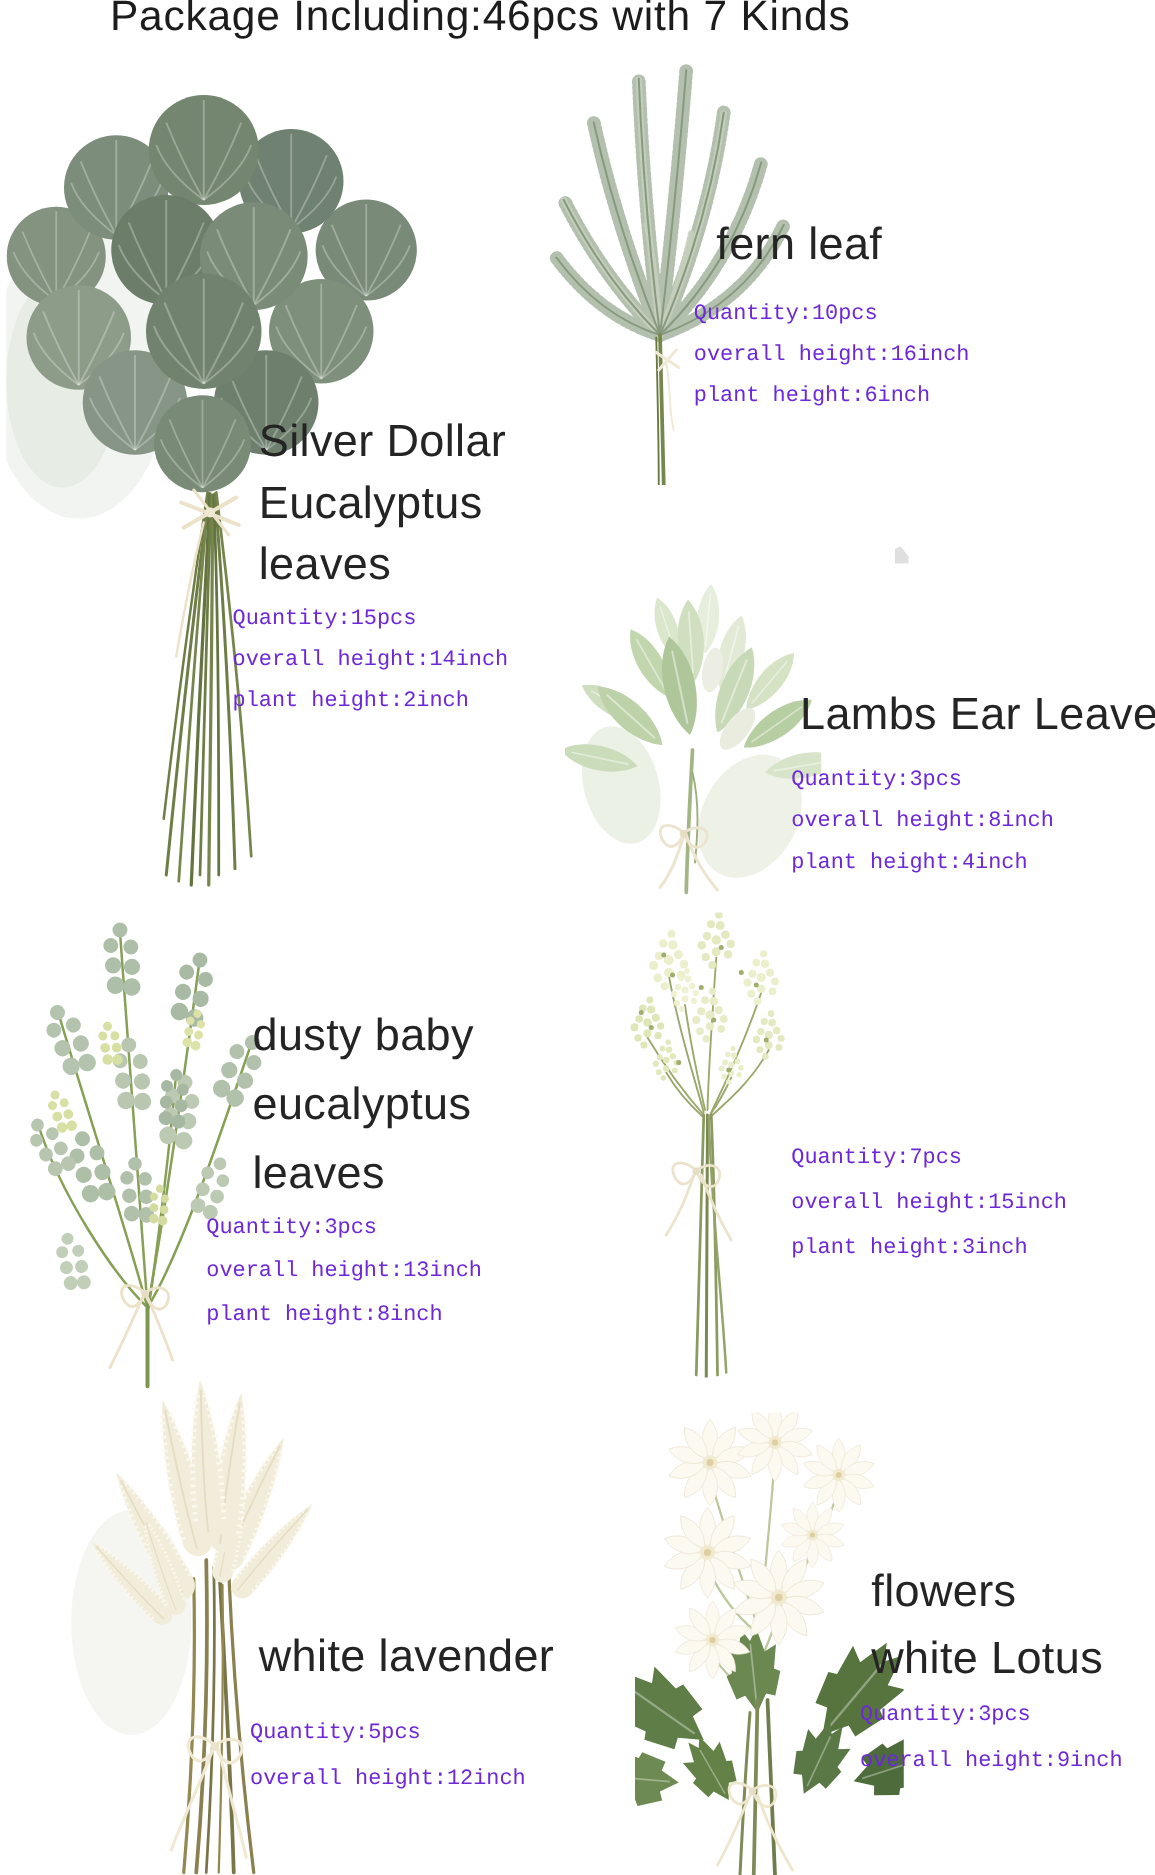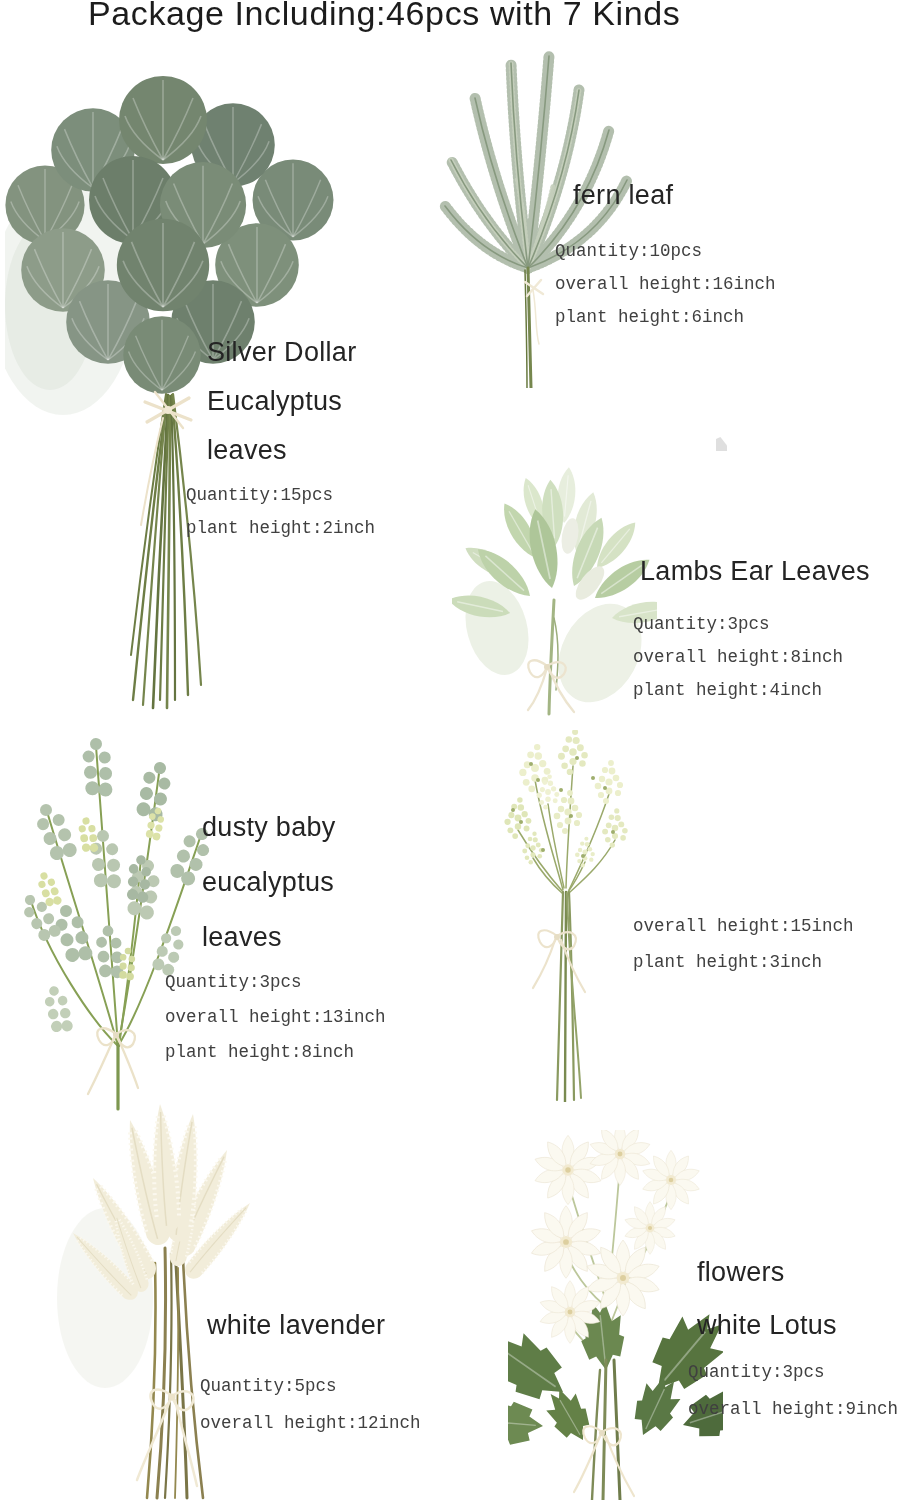--- a/index.html
+++ b/index.html
@@ -1,24 +1,24 @@
 <!DOCTYPE html>
 <html><head>
 <meta charset="utf-8">
 <style>
   *{margin:0;padding:0;box-sizing:border-box}
   html,body{background:#ffffff}
   .canvas{position:relative;width:924px;height:1500px;background:#fff;overflow:hidden;
           font-family:"Liberation Sans",sans-serif;}
   .title{position:absolute;left:88px;top:-6px;font-size:34px;font-weight:400;
          color:#1c1c1c;letter-spacing:.6px;white-space:nowrap}
-  .h{position:absolute;font-size:27px;color:#242424;line-height:50px;
+  .h{position:absolute;font-size:36px;color:#242424;line-height:50px;
      letter-spacing:.3px;white-space:nowrap;font-weight:400}
   .d{position:absolute;font-family:"Liberation Mono","DejaVu Sans Mono",monospace;
-     font-size:17.5px;color:#404040;line-height:33px;white-space:nowrap}
+     font-size:17.5px;color:#6d28d9;line-height:33px;white-space:nowrap}
   .s1h{left:207px;top:328px;line-height:49px}
   .s1d{left:186px;top:479px}
   .s2h{left:573px;top:170px}
   .s2d{left:555px;top:235px}
   .s3h{left:640px;top:546px}
   .s3d{left:633px;top:608px}
   .s4h{left:202px;top:800px;line-height:55px}
   .s4d{left:165px;top:965px;line-height:35px}
   .s5h{left:647px;top:797px;line-height:56px}
   .s5d{left:633px;top:908px;line-height:36px}
@@ -394,20 +394,21 @@
 
   <div class="artifact"></div>
 
   <div class="h s1h">
     <div>Silver Dollar</div>
     <div>Eucalyptus</div>
     <div>leaves</div>
   </div>
   <div class="d s1d">
     <div>Quantity:15pcs</div>
+    <div>overall height:14inch</div>
     <div>plant height:2inch</div>
   </div>
 
   <div class="h s2h">
     <div>fern leaf</div>
   </div>
   <div class="d s2d">
     <div>Quantity:10pcs</div>
     <div>overall height:16inch</div>
     <div>plant height:6inch</div>
@@ -427,20 +428,21 @@
     <div>eucalyptus</div>
     <div>leaves</div>
   </div>
   <div class="d s4d">
     <div>Quantity:3pcs</div>
     <div>overall height:13inch</div>
     <div>plant height:8inch</div>
   </div>
 
   <div class="d s5d">
+    <div>Quantity:7pcs</div>
     <div>overall height:15inch</div>
     <div>plant height:3inch</div>
   </div>
 
   <div class="h s6h">
     <div>white lavender</div>
   </div>
   <div class="d s6d">
     <div>Quantity:5pcs</div>
     <div>overall height:12inch</div>

